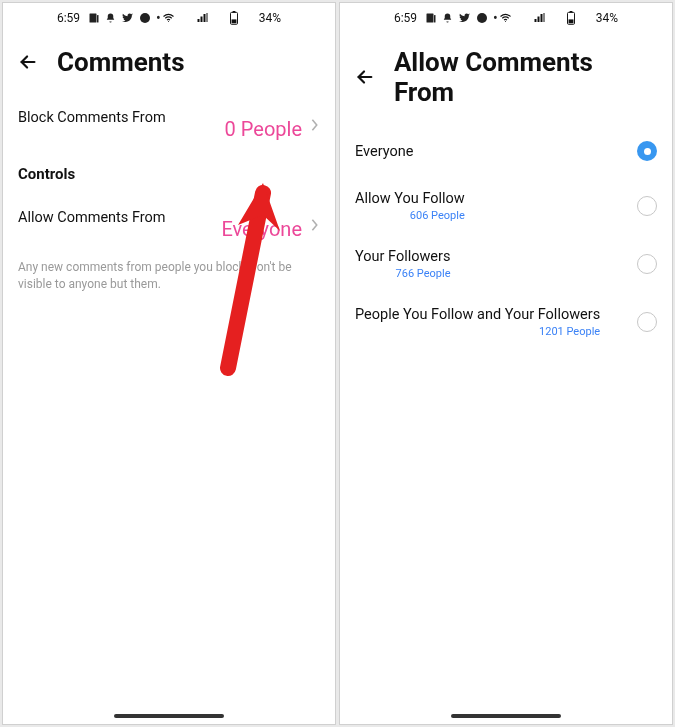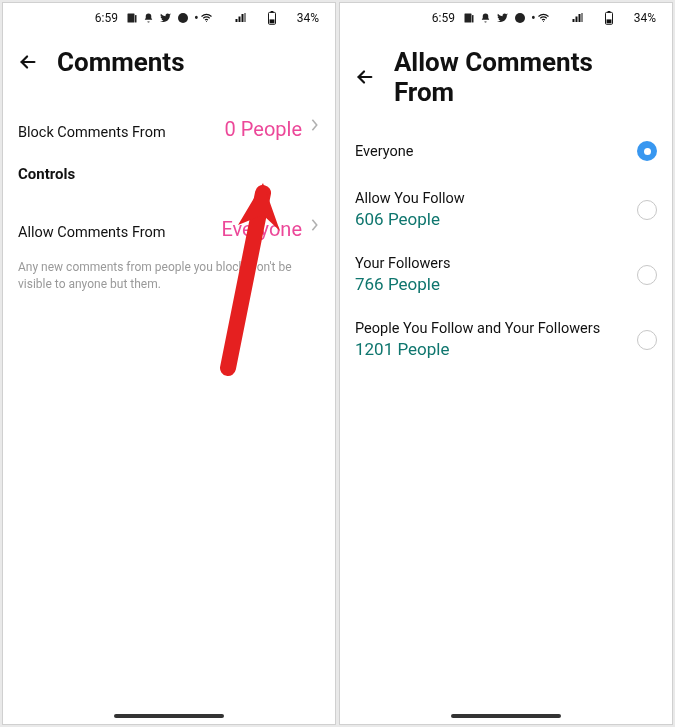--- a/index.html
+++ b/index.html
@@ -16,21 +16,21 @@
     background: #ffffff;
     width: 335px;
     height: 723px;
     border: 1px solid #d0d0d0;
     position: relative;
     overflow: hidden;
   }
   .status-bar {
     height: 30px;
     display: flex;
-    justify-content: flex-end;
+    justify-content: center;
     align-items: center;
     padding: 0 16px;
     font-size: 12px;
     color: #111;
   }
   .status-left { display: flex; align-items: center; gap: 8px; }
   .status-right { display: flex; align-items: center; gap: 20px; }
   .status-icons { display:flex; align-items:center; gap:5px; color:#222; }
   .status-icons svg { display:block; }
   .header {
@@ -41,21 +41,21 @@
   }
   .back-arrow { width: 22px; height: 22px; }
   .header-title {
     font-size: 26px;
     font-weight: 700;
     color: #111;
   }
   .row {
     display: flex;
     justify-content: space-between;
-    align-items: flex-end;
+    align-items: flex-start;
     padding: 14px 15px;
     min-height: 46px;
   }
   .row-label { font-size: 14.5px; color: #111; }
   .row-right { display: flex; align-items: center; gap: 8px; }
   .row-value { font-size: 20px; color: #ec4899; margin-top: 8px; }
   .chevron { width: 10px; height: 14px; color:#b0b0b0; }
   .section-title {
     font-size: 15px;
     font-weight: 700;
@@ -75,21 +75,21 @@
   
   .option-row {
     display: flex;
     justify-content: space-between;
     align-items: center;
     padding: 13px 15px;
     min-height: 52px;
   }
   .option-text-wrap { display:flex; flex-direction:column; gap:2px; }
   .option-label { font-size: 14.5px; color: #111; }
-  .option-sub { font-size: 17px; color: #0f766e; }
+  .option-sub { font-size: 11px; color: #3b82f6; text-align: right; }
   .radio {
     width: 20px; height: 20px;
     border-radius: 50%;
     display:flex; align-items:center; justify-content:center;
     flex-shrink:0;
   }
   .radio.unselected { border: 1.5px solid #c7c7c7; background:#fff; }
   .radio.selected {
     background: #3897f0;
     box-shadow: 0 0 0 0px #fff inset;

